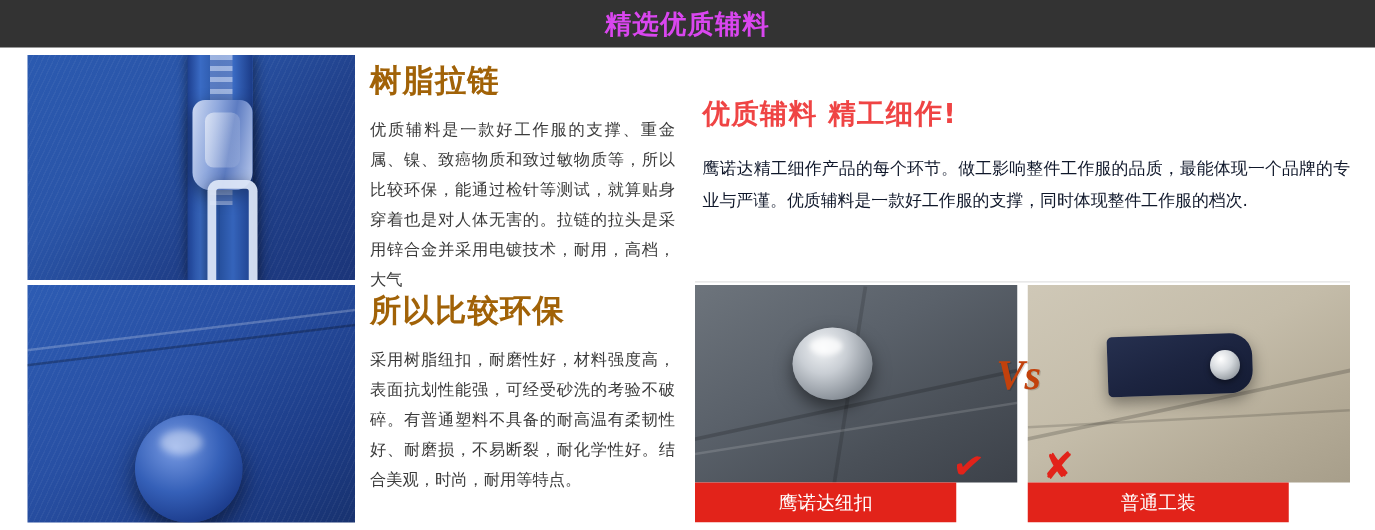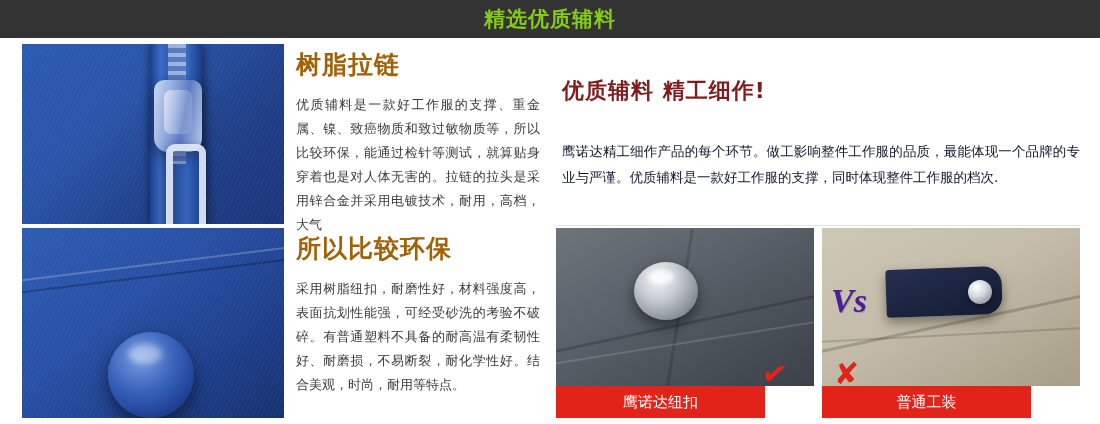--- a/index.html
+++ b/index.html
@@ -29,21 +29,21 @@
     background: #333333;
   }
   .banner-title {
     position: absolute;
     left: 0;
     top: 0;
     width: 1100px;
     height: 38px;
     line-height: 38px;
     text-align: center;
-    color: #84cc16;
+    color: #d946ef;
     font-size: 21px;
     font-weight: bold;
     letter-spacing: 1px;
     font-family: "DejaVu Sans", "Liberation Sans", sans-serif;
   }
 
   
   .photo {
     position: absolute;
     overflow: hidden;
@@ -179,24 +179,24 @@
   }
 
   
   .promo {
     position: absolute;
     left: 562px;
     top: 76px;
     width: 518px;
   }
   .promo-title {
-    color: #7f1d1d;
+    color: #ef4444;
     font-size: 22px;
     font-weight: bold;
-    margin: 0 0 32px 0;
+    margin: 0 0 16px 0;
     letter-spacing: 1px;
     font-family: "DejaVu Sans", "Liberation Sans", sans-serif;
   }
   .promo-text {
     color: #0f172a;
     font-size: 13.5px;
     line-height: 26px;
     text-align: justify;
     font-family: "DejaVu Sans", "Liberation Sans", sans-serif;
   }
@@ -303,27 +303,26 @@
     font-size: 15px;
     text-align: center;
     font-family: "DejaVu Sans", "Liberation Sans", sans-serif;
   }
 
   
   .vs-mark {
     position: absolute;
     left: 797px;
     top: 282px;
-    color: #4c1d95;
+    color: #c2410c;
     font-size: 34px;
     font-weight: bold;
     font-style: italic;
     font-family: "Liberation Serif", serif;
     text-shadow: 1px 1px 0 rgba(0,0,0,0.15);
-    margin-left: 34px;
   }
   .tick-mark {
     position: absolute;
     left: 762px;
     top: 356px;
     color: #e2231a;
     font-size: 30px;
     font-weight: bold;
     font-family: "DejaVu Sans", sans-serif;
     transform: rotate(8deg);

